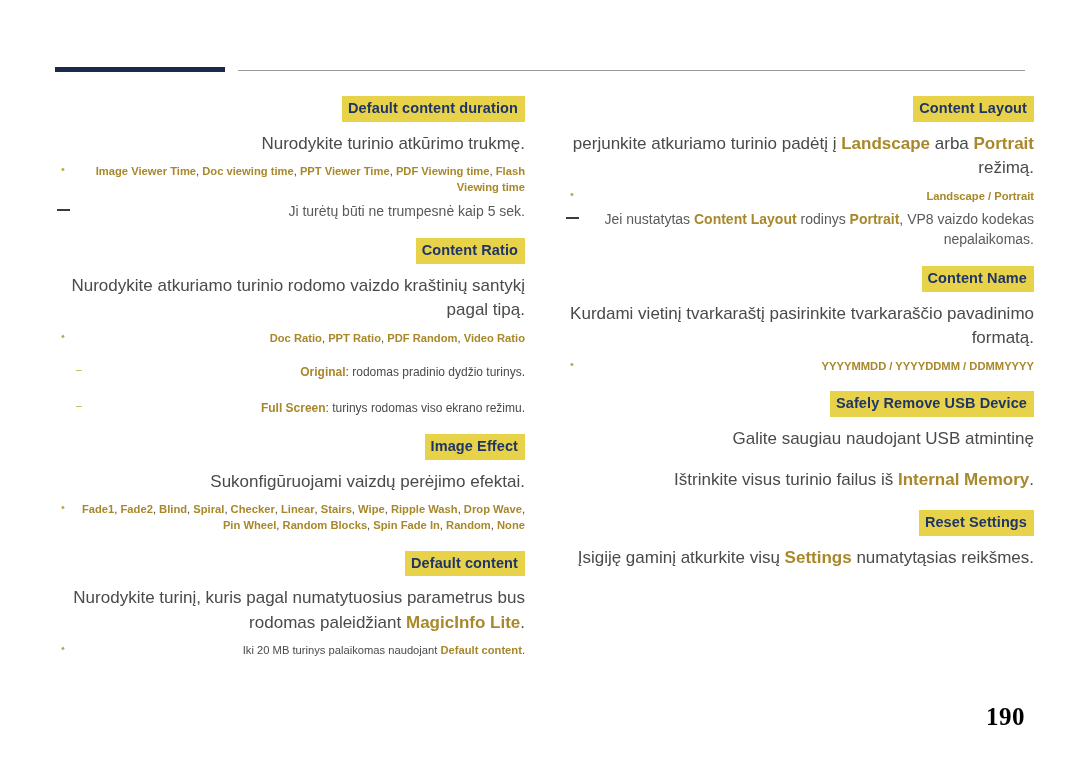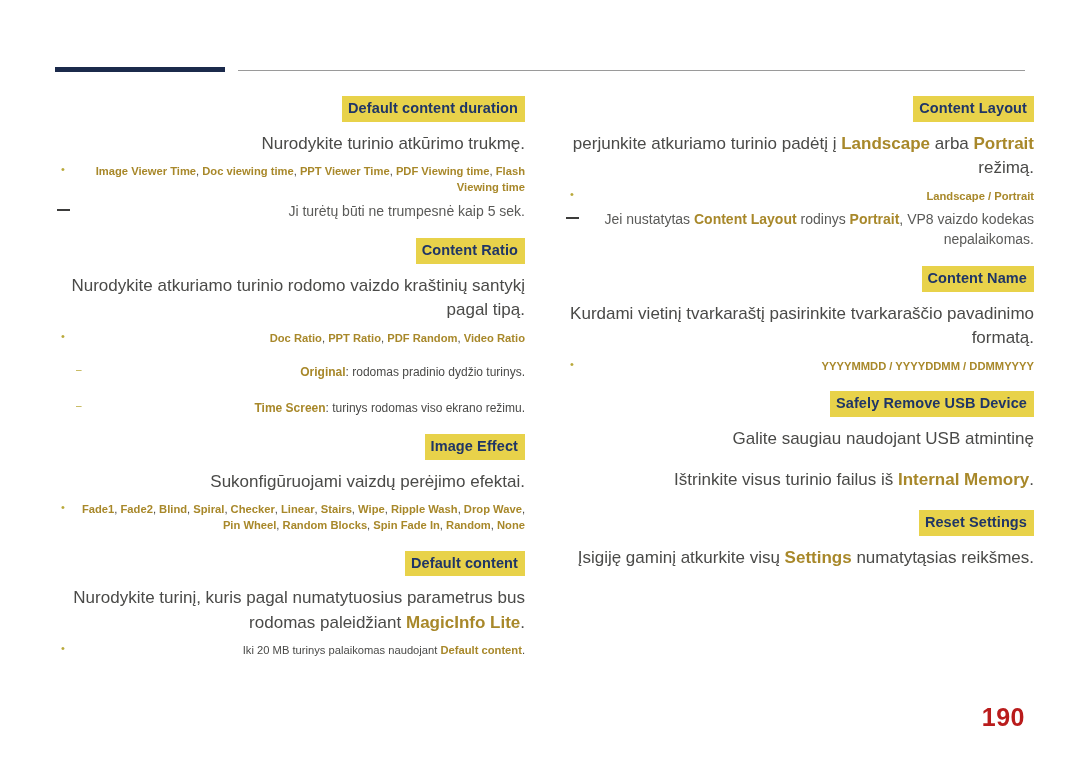--- a/index.html
+++ b/index.html
@@ -130,40 +130,41 @@
   b.hl {
     color: #a8882a;
     font-weight: bold;
   }
   .pg {
     position: absolute;
     right: 55px;
     top: 703px;
     font-size: 25px;
     font-weight: bold;
-    color: #b91c1c;
+    color: #000000;
     letter-spacing: 0.5px;
+    font-family: Liberation Serif, serif;
   }
 </style>
 </head>
 <body>
 
 <div class="page">
 
   <div class="rule-dark"></div>
   <div class="rule-light"></div>
 
   <div class="col col-left" id="left-col">
       <div class="sec"><h2 class="section">Default content duration</h2><p class="desc">Nurodykite turinio atkūrimo trukmę.</p><ul class="bul">
           <li><b class="hl">Image Viewer Time</b><span>, </span><b class="hl">Doc viewing time</b><span>, </span><b class="hl">PPT Viewer Time</b><span>, </span><b class="hl">PDF Viewing time</b><span>, </span><b class="hl">Flash Viewing time</b></li>
         </ul><div class="note">Ji turėtų būti ne trumpesnė kaip 5 sek.</div></div>
       <div class="sec"><h2 class="section">Content Ratio</h2><p class="desc">Nurodykite atkuriamo turinio rodomo vaizdo kraštinių santykį pagal tipą.</p><ul class="bul">
           <li><b class="hl">Doc Ratio</b><span>, </span><b class="hl">PPT Ratio</b><span>, </span><b class="hl">PDF Random</b><span>, </span><b class="hl">Video Ratio</b><ul class="sub">
               <li><b class="hl">Original</b><span>: rodomas pradinio dydžio turinys.</span></li>
-              <li><b class="hl">Time Screen</b><span>: turinys rodomas viso ekrano režimu.</span></li>
+              <li><b class="hl">Full Screen</b><span>: turinys rodomas viso ekrano režimu.</span></li>
             </ul></li>
         </ul></div>
       <div class="sec"><h2 class="section">Image Effect</h2><p class="desc">Sukonfigūruojami vaizdų perėjimo efektai.</p><ul class="bul">
           <li><b class="hl">Fade1</b><span>, </span><b class="hl">Fade2</b><span>, </span><b class="hl">Blind</b><span>, </span><b class="hl">Spiral</b><span>, </span><b class="hl">Checker</b><span>, </span><b class="hl">Linear</b><span>, </span><b class="hl">Stairs</b><span>, </span><b class="hl">Wipe</b><span>, </span><b class="hl">Ripple Wash</b><span>, </span><b class="hl">Drop Wave</b><span>, </span><b class="hl">Pin Wheel</b><span>, </span><b class="hl">Random Blocks</b><span>, </span><b class="hl">Spin Fade In</b><span>, </span><b class="hl">Random</b><span>, </span><b class="hl">None</b></li>
         </ul></div>
       <div class="sec"><h2 class="section">Default content</h2><p class="desc"><span>Nurodykite turinį, kuris pagal numatytuosius parametrus bus rodomas paleidžiant </span><b class="hl">MagicInfo Lite</b><span>.</span></p><ul class="bul">
           <li><span>Iki 20 MB turinys palaikomas naudojant </span><b class="hl">Default content</b><span>.</span></li>
         </ul></div>
     </div>
   <div class="col col-right" id="right-col">

